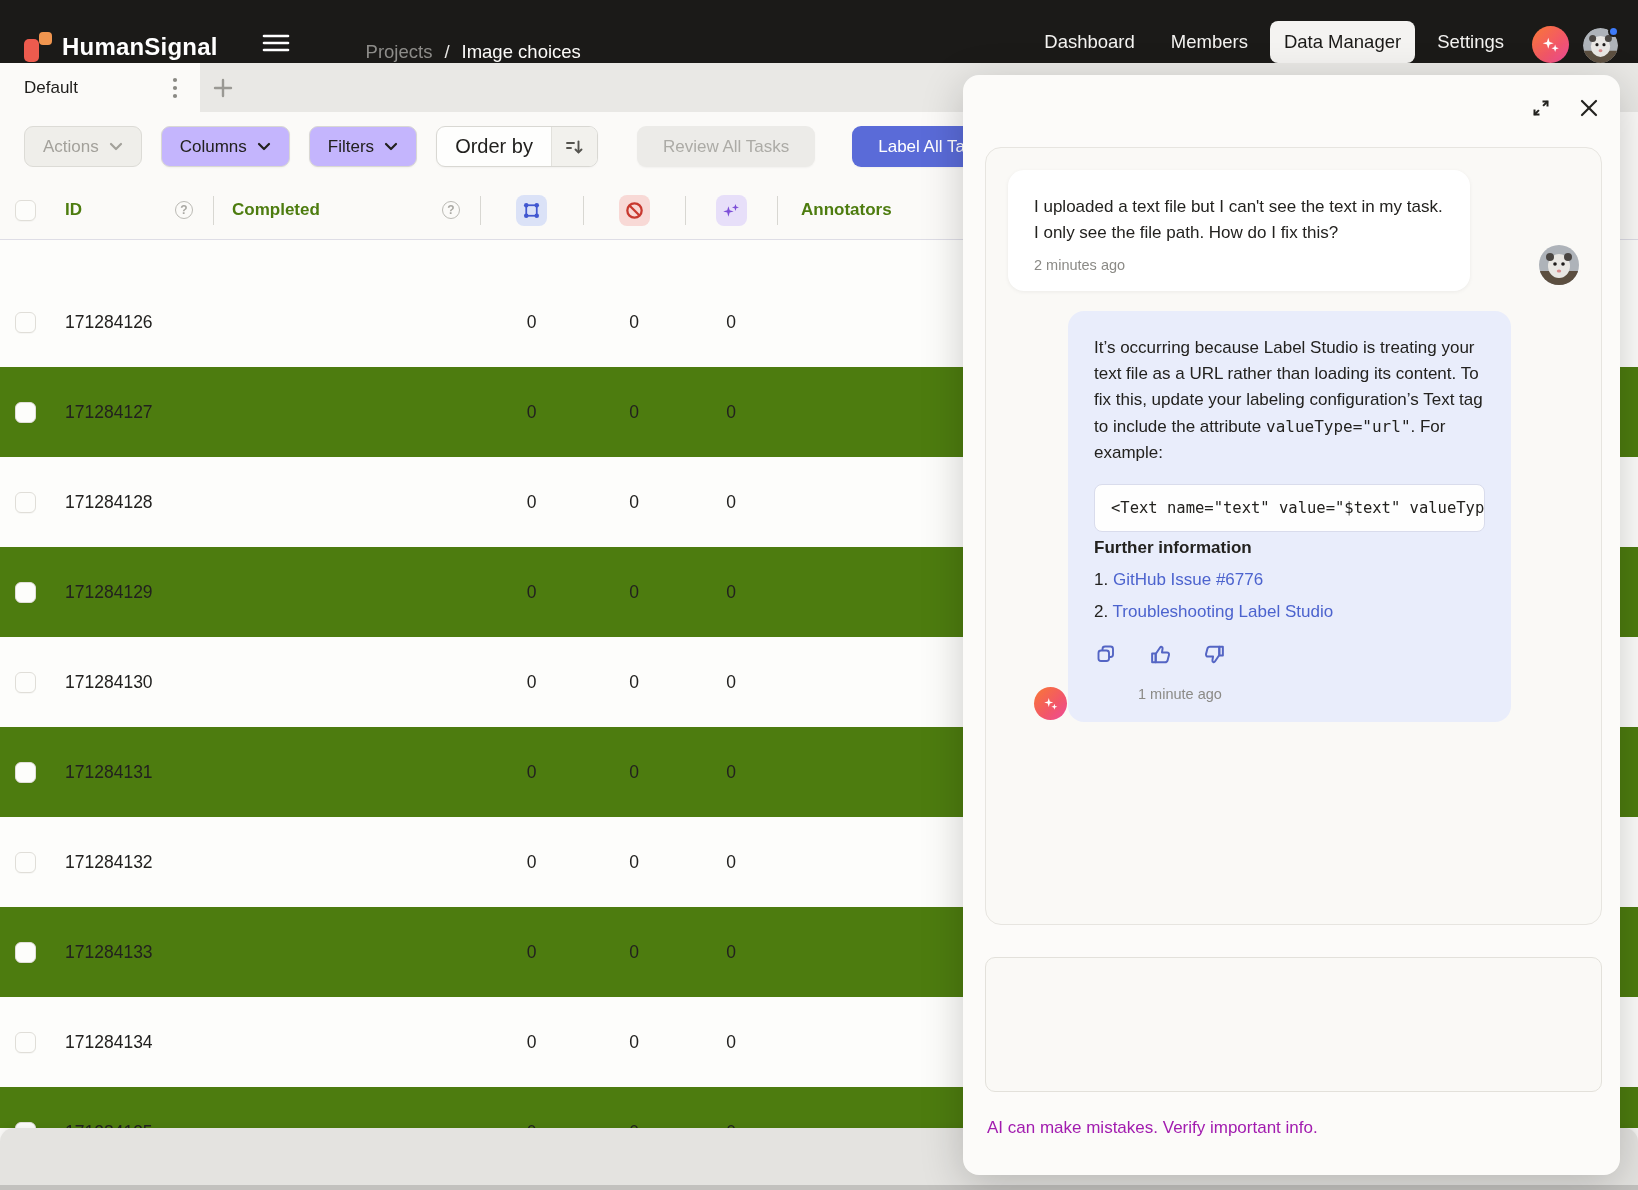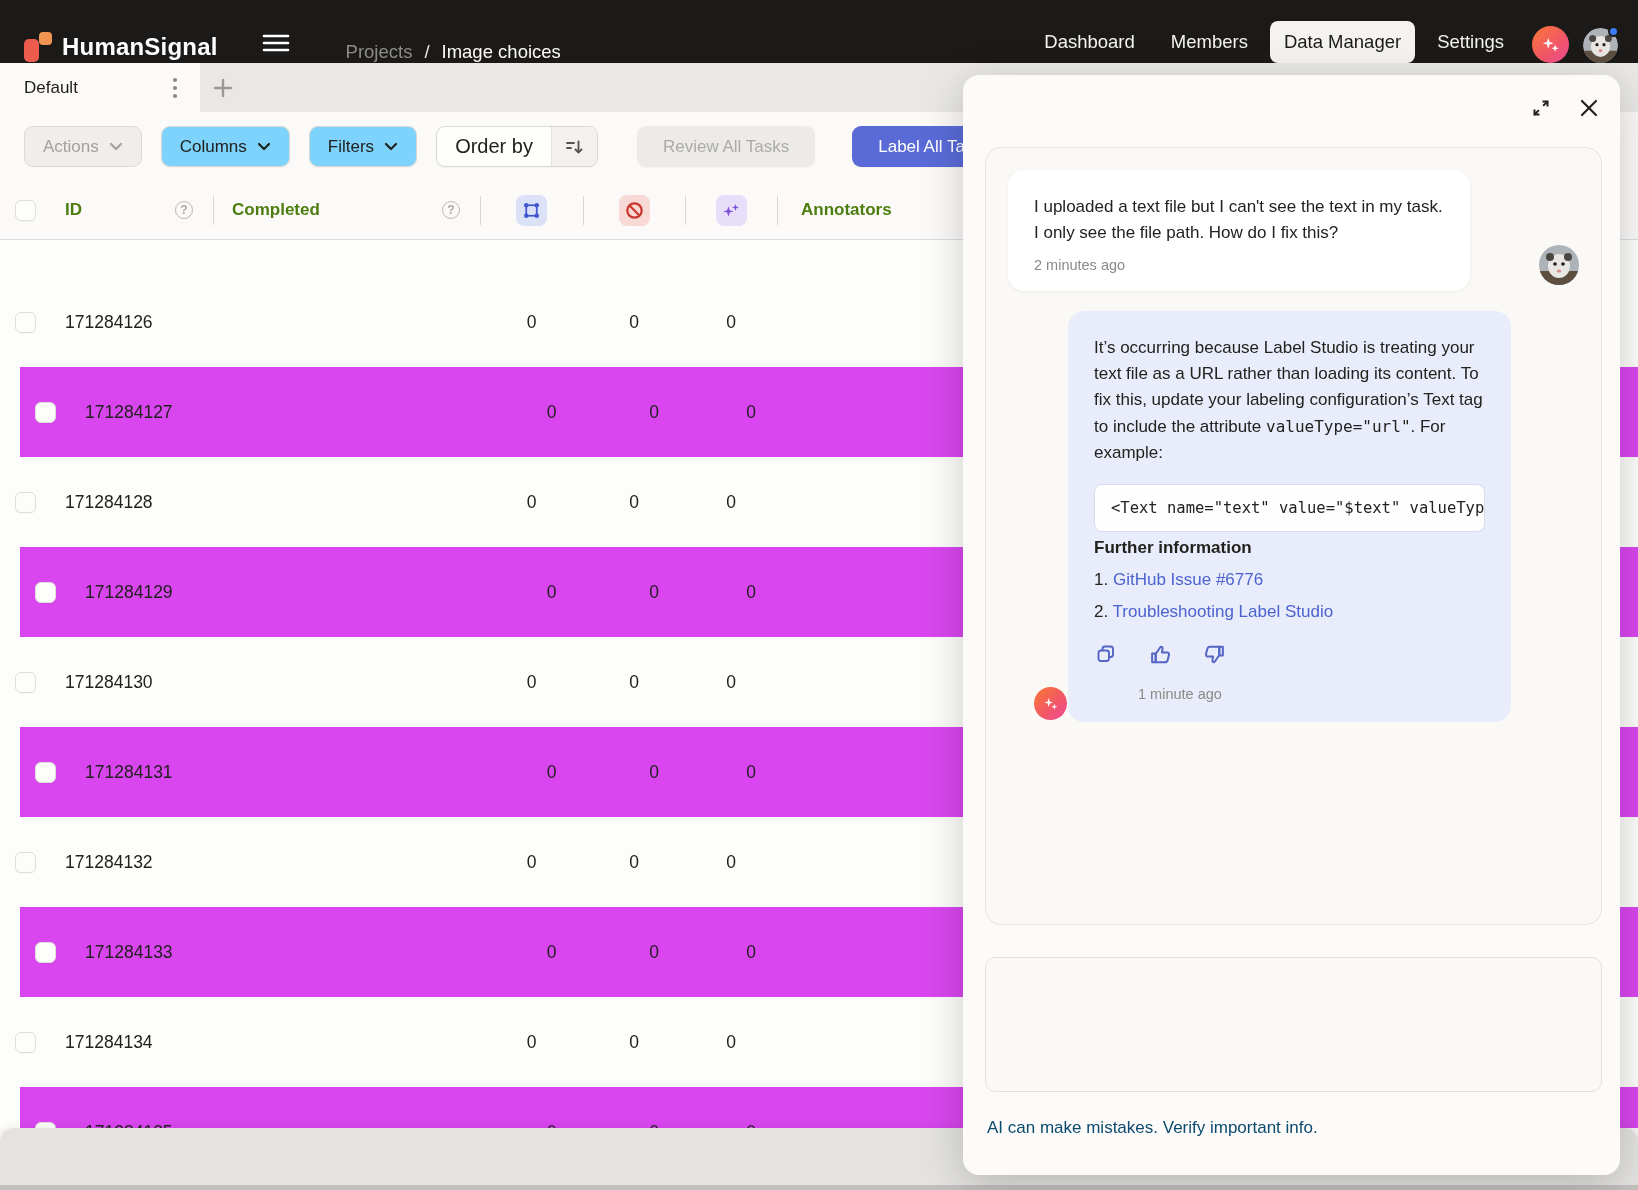--- a/index.html
+++ b/index.html
@@ -7,42 +7,42 @@
   body { font-family:"Liberation Sans", sans-serif; background:#FBFAF8; position:relative; color:#22211F; }
 
   
   .navbar { position:absolute; left:0; top:0; width:1638px; height:63px; background:#1B1A18; display:flex; align-items:flex-end; padding:0 20px 0 24px; z-index:5; }
   .logo-group { display:flex; align-items:center; gap:10px; }
   .logo-mark { position:relative; width:28px; height:32px; }
   .logo-mark .sq1 { position:absolute; right:0; top:1px; width:13px; height:13px; border-radius:4px; background:#F0954F; }
   .logo-mark .sq2 { position:absolute; left:0; top:8px; width:15px; height:23px; border-radius:5px; background:#EC5B4E; }
   .brand { color:#FFFFFF; font-size:24px; font-weight:700; letter-spacing:.2px; }
   .hamburger { margin-left:38px; width:40px; height:40px; display:flex; align-items:center; justify-content:center; cursor:pointer; background:none; border:none; }
-  .breadcrumb { display:flex; align-items:center; gap:12px; margin-left:50px; font-size:18.5px; }
+  .breadcrumb { display:flex; align-items:center; gap:12px; margin-left:70px; font-size:18.5px; }
   .crumb-section { color:#8D8C89; }
   .crumb-sep { color:#E8E7E4; }
   .crumb-current { color:#FCFBF9; }
   .nav-items { margin-left:auto; display:flex; align-items:center; gap:8px; }
   .nav-item { color:#F4F3F1; font-size:18.5px; padding:10px 14px; border-radius:8px; cursor:pointer; white-space:nowrap; }
   .nav-item.active { background:#F4F3F1; color:#1B1A18; }
   .ai-fab { width:37px; height:37px; border-radius:50%; background:linear-gradient(135deg,#F97834 0%, #F2566A 60%, #ED4B9A 100%); margin-left:14px; display:flex; align-items:center; justify-content:center; cursor:pointer; border:none; }
   .nav-avatar { position:relative; width:35px; height:35px; margin-left:14px; cursor:pointer; }
   .nav-avatar .dot { position:absolute; right:-1px; top:-2px; width:11px; height:11px; border-radius:50%; background:#3D7BFA; border:2px solid #1B1A18; }
   .possum { width:100%; height:100%; border-radius:50%; overflow:hidden; display:block; }
 
   
   .tabbar { position:absolute; left:0; top:63px; width:1638px; height:49px; background:#E9E8E5; display:flex; align-items:stretch; }
   .tab { width:200px; background:#FBFAF8; display:flex; align-items:center; padding:0 12px 0 24px; font-size:17px; color:#1E1D1B; cursor:pointer; }
   .tab-label { flex:1; }
   .tab-kebab { width:26px; height:30px; display:flex; align-items:center; justify-content:center; cursor:pointer; background:none; border:none; }
   .add-tab { width:46px; display:flex; align-items:center; justify-content:center; cursor:pointer; background:none; border:none; }
 
   
   .toolbar { position:absolute; left:0; top:112px; width:1638px; height:69px; background:#FBFAF8; display:flex; align-items:center; padding:0 24px; gap:19px; }
-  .btn { height:41px; border-radius:9px; font-size:17px; font-weight:500; display:flex; align-items:center; gap:10px; padding:0 18px; background:#7dd3fc; border:1px solid #D9D8D3; color:#22211F; cursor:pointer; box-shadow:0 1px 2px rgba(0,0,0,.04); font-family:inherit; }
+  .btn { height:41px; border-radius:9px; font-size:17px; font-weight:500; display:flex; align-items:center; gap:10px; padding:0 18px; background:#c4b5fd; border:1px solid #D9D8D3; color:#22211F; cursor:pointer; box-shadow:0 1px 2px rgba(0,0,0,.04); font-family:inherit; }
   .btn-disabled { background:#EFEEEA; border-color:#DCDBD6; color:#A3A19B; cursor:default; box-shadow:none; }
   .orderby { display:flex; height:41px; border:1px solid #D9D8D3; border-radius:9px; overflow:hidden; background:#FEFEFD; box-shadow:0 1px 2px rgba(0,0,0,.04); cursor:pointer; }
   .orderby .ob-label { display:flex; align-items:center; padding:0 18px; font-size:20px; font-weight:500; }
   .orderby .ob-icon { width:46px; display:flex; align-items:center; justify-content:center; background:#F2F1ED; border-left:1px solid #E2E1DC; }
   .btn-review { background:#ECEBE8; border:none; color:#ACABA6; font-weight:500; margin-left:20px; padding:0 26px; cursor:default; }
   .btn-primary { background:#5A6BD8; border:none; color:#FFFFFF; margin-left:18px; padding:0 26px; white-space:nowrap; overflow:hidden; width:180px; justify-content:flex-start; }
 
   
   .thead { position:absolute; left:0; top:181px; width:1638px; height:59px; background:#FBFAF8; border-bottom:1px solid #DEDDE6; display:flex; align-items:center; }
   .col-check { width:50px; display:flex; justify-content:center; }
@@ -53,21 +53,21 @@
   .col-ann { flex:1; padding-left:24px; }
   .hlabel { font-size:17px; font-weight:700; color:#4d7c0f; }
   .help { margin-left:auto; margin-right:20px; width:18px; height:18px; border-radius:50%; border:1.4px solid #BBBAB5; color:#A9A8A3; font-size:12px; display:flex; align-items:center; justify-content:center; font-weight:600; cursor:pointer; background:none; }
   .vsep { position:absolute; top:15px; width:1px; height:29px; background:#D8D7D2; }
   .chip { width:31px; height:31px; border-radius:8px; display:flex; align-items:center; justify-content:center; cursor:pointer; }
   .chip-blue { background:#DBE2F7; } .chip-red { background:#F8D9D6; } .chip-purple { background:#E7DFF9; }
   .checkbox { width:21px; height:21px; border-radius:6px; border:1.4px solid #E0DED8; background:#FDFDFB; cursor:pointer; box-shadow:0 1px 1px rgba(0,0,0,.03); }
 
   .tbody { position:absolute; left:0; top:240px; width:1638px; height:888px; overflow:hidden; padding-top:37px; background:#FDFDFB; }
   .trow { height:90px; display:flex; align-items:center; background:#FDFDFB; }
-  .trow.alt { background:#d946ef;margin-left:20px; }
+  .trow.alt { background:#4d7c0f; }
   .cell-id { font-size:17.5px; color:#22211F; }
   .cell-num { font-size:17.5px; color:#22211F; }
 
   .footerbar { position:absolute; left:0; top:1128px; width:1638px; height:62px; background:#E4E3E0; border-radius:14px 14px 0 0; box-shadow:0 -2px 8px rgba(0,0,0,.06); z-index:6; }
   .footerbar .edge { position:absolute; left:0; bottom:0; width:100%; height:5px; background:#C2C1BE; }
 
   
   .chat-panel { position:absolute; left:963px; top:75px; width:657px; height:1100px; background:#FCFBF9; border-radius:16px; box-shadow:0 10px 44px rgba(0,0,0,.20); z-index:10; }
   .chat-header { display:flex; justify-content:flex-end; gap:22px; padding:20px 18px 0 0; }
   .icon-btn { width:26px; height:26px; display:flex; align-items:center; justify-content:center; cursor:pointer; background:none; border:none; }
@@ -88,21 +88,21 @@
   .further { margin-top:2px; font-size:17px; font-weight:700; color:#23221F; }
   .link-list { margin-top:12px; display:flex; flex-direction:column; gap:12px; }
   .link-row { font-size:17px; color:#23221F; }
   .chat-link { color:#4C63CE; cursor:pointer; text-decoration:none; }
   .ai-actions { margin-top:20px; display:flex; gap:30px; }
   .ai-actions .icon-btn { width:24px; height:24px; }
   .ai-ts { margin-top:20px; font-size:14.5px; color:#8B8A86;margin-left:44px; }
   .ai-avatar { position:absolute; left:-34px; bottom:2px; width:33px; height:33px; border-radius:50%; background:linear-gradient(135deg,#F97834 0%, #F2566A 60%, #ED4B9A 100%); display:flex; align-items:center; justify-content:center; }
 
   .chat-input { position:absolute; left:22px; top:882px; width:617px; height:135px; border:1px solid #E3E1DB; border-radius:10px; background:#FAF9F6; resize:none; font-family:inherit; font-size:16px; padding:14px; color:#23221F; }
-  .disclaimer { position:absolute; left:24px; top:1043px; font-size:17px; color:#0c4a6e; cursor:pointer; }
+  .disclaimer { position:absolute; left:24px; top:1043px; font-size:17px; color:#a21caf; cursor:pointer; }
 </style>
 </head>
 <body>
 
 <header class="navbar">
   <div class="logo-group">
     <span class="logo-mark">
         <span class="sq1"></span>
         <span class="sq2"></span>
       </span>

